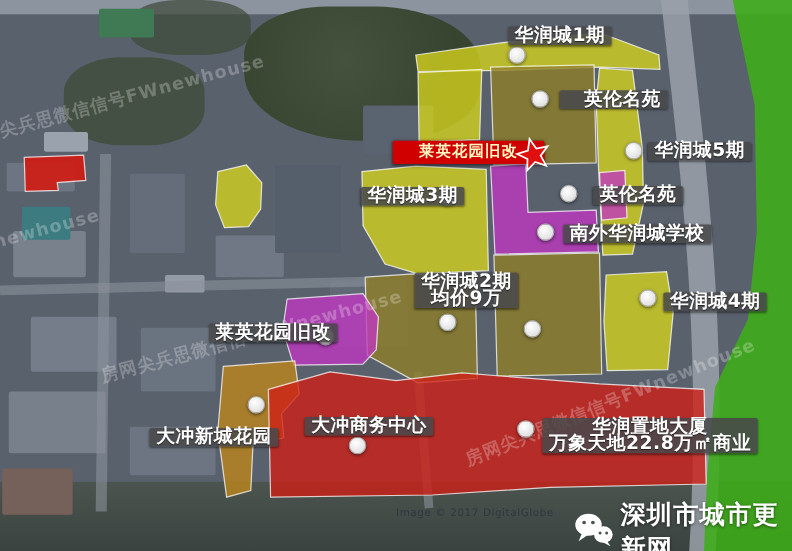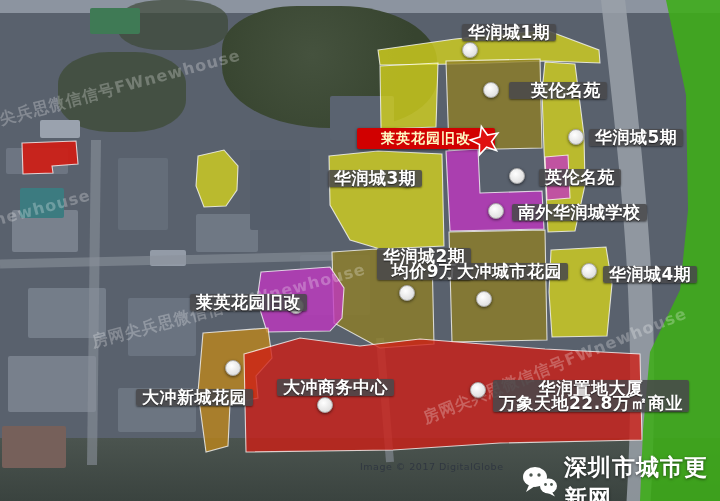--- a/index.html
+++ b/index.html
@@ -146,23 +146,20 @@
   <div class="lbl" style="left:539px;top:169px;">
       <span class="ln">英伦名苑</span>
     </div>
   <div class="lbl" style="left:512px;top:204px;">
       <span class="ln">南外华润城学校</span>
     </div>
   <div class="lbl" style="left:377px;top:248px;">
     <span class="ln">华润城2期</span>
     <span class="ln">均价9万</span>
   </div>
-  <div class="lbl" style="left:451px;top:263px;">
-      <span class="ln">大冲城市花园</span>
-    </div>
   <div class="lbl" style="left:603px;top:266px;">
       <span class="ln">华润城4期</span>
     </div>
   <div class="lbl" style="left:190px;top:294px;">
       <span class="ln">莱英花园旧改</span>
     </div>
   <div class="lbl" style="left:136px;top:357px;margin-top:32px;">
       <span class="ln">大冲新城花园</span>
     </div>
   <div class="lbl" style="left:277px;top:379px;">

